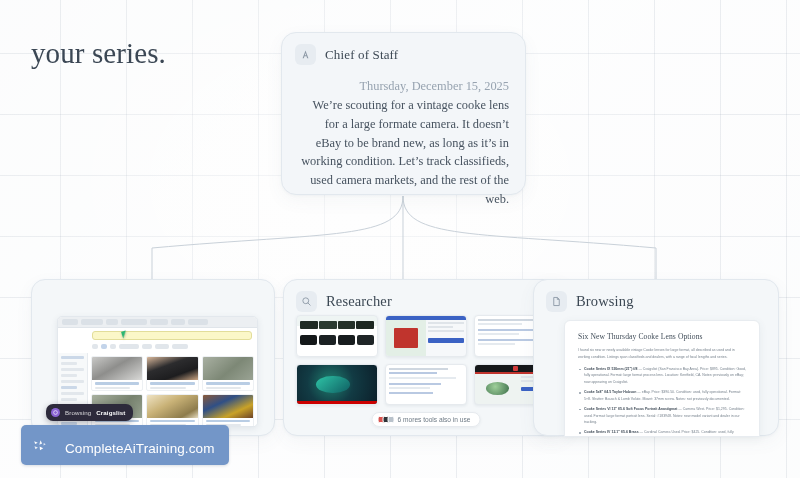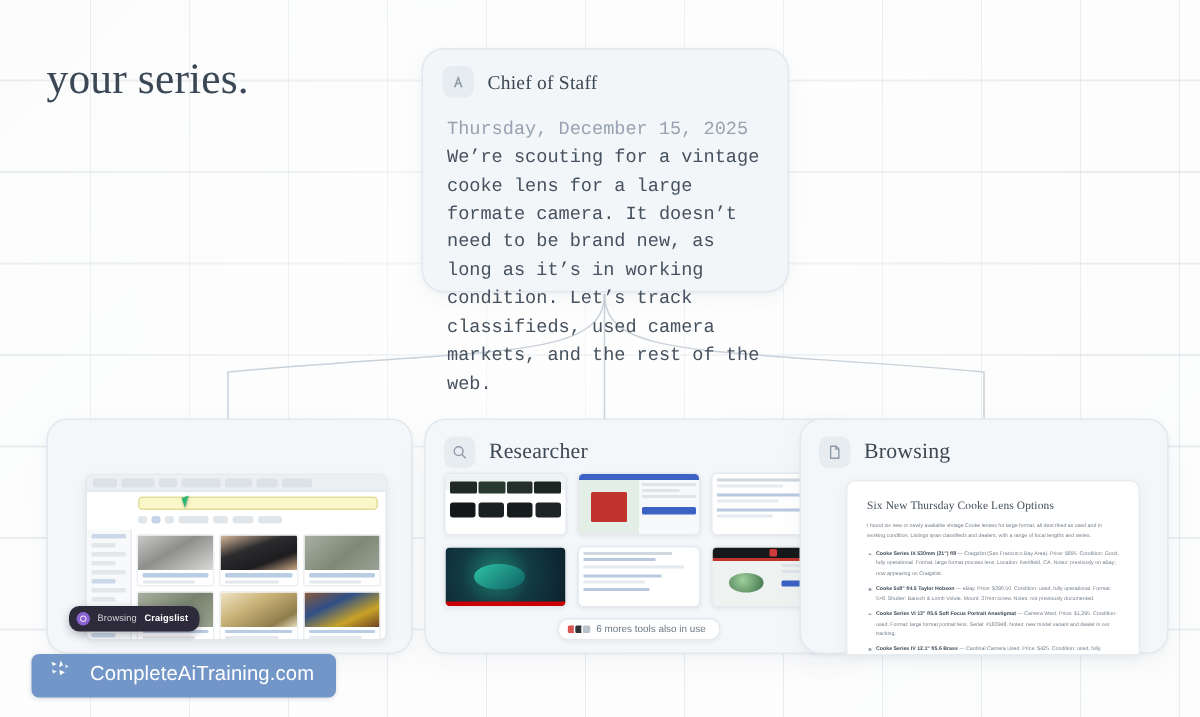--- a/index.html
+++ b/index.html
@@ -81,26 +81,27 @@
     color: #3c4854;
     letter-spacing: .15px;
   }
 
   
   #chief {
     left: 281px; top: 32px;
     width: 245px; height: 163px;
     border-radius: 15px;
     background: #f3f6f9;
+    text-align: right;
   }
   #chief .card-head { padding: 11px 13px 0 13px; }
   #chief .card-title { font-size: 13px; }
   #chief-body {
     padding: 12px 16px 0 16px;
-    font-family: Liberation Mono, monospace;
+    font-family: Liberation Serif, serif;
     font-size: 12.4px;
     line-height: 1.52;
     color: #46525f;
   }
   #chief-date { color: #97a3b0; display: block; }
 
   
   #navigator { left: 31px;  top: 279px; width: 244px; height: 157px; }
   #researcher { left: 283px; top: 279px; width: 286px; height: 157px; }
   #reporter  { left: 533px; top: 279px; width: 246px; height: 157px; }
@@ -270,25 +271,25 @@
     position: absolute; left: 1px; top: 3px;
     width: 1.6px; height: 1.6px; border-radius: 50%;
     background: #9aa5b0;
   }
   .doc li b { color: #404c58; font-weight: 700; }
 
   
   #brand {
     position: absolute;
     left: 21px; bottom: 13px;
-    display: flex; align-items: center; gap: 12px;
+    display: flex; align-items: center; gap: 17px;
     background: #7396c8;
     color: #fff;
     border-radius: 5px;
-    padding: 3px 14px 7px 11px;
+    padding: 14px 14px 7px 11px;
     font-size: 13.5px;
     letter-spacing: .1px;
     box-shadow: 0 1px 3px rgba(50,70,100,.18);
   }
   #brand .blogo { display: block; }
 </style>
 </head>
 <body>
 
 <div id="stage">
@@ -311,21 +312,21 @@
     <div class="card-head">
       <span class="head-icon">
         <svg width="11" height="11" viewBox="0 0 12 12">
           <path d="M6 1.6 L9.2 10 H7.8 L7.1 7.9 H4.9 L4.2 10 H2.8 Z M5.3 6.7 h1.4 L6 4.4 Z" fill="#8e9aa7"></path>
         </svg>
       </span>
       <span class="card-title">Chief of Staff</span>
     </div>
     <div id="chief-body">
       <span id="chief-date">Thursday, December 15, 2025</span>
-      <span>We’re scouting for a vintage cooke lens for a large formate camera. It doesn’t need to be brand new, as long as it’s in working condition. Let’s track classifieds, used camera markets, and the rest of the web.</span>
+      <span>We’re scouting for a vintage cooke lens for a large formate camera. It doesn’t eBay to be brand new, as long as it’s in working condition. Let’s track classifieds, used camera markets, and the rest of the web.</span>
     </div>
   </div>
 
   <div class="card" id="navigator">
 
     <div class="shot">
       <div class="br-chrome">
         <span class="br-tab" style="width:16px"></span>
         <span class="br-tab" style="width:22px"></span>
         <span class="br-tab" style="width:12px"></span>

